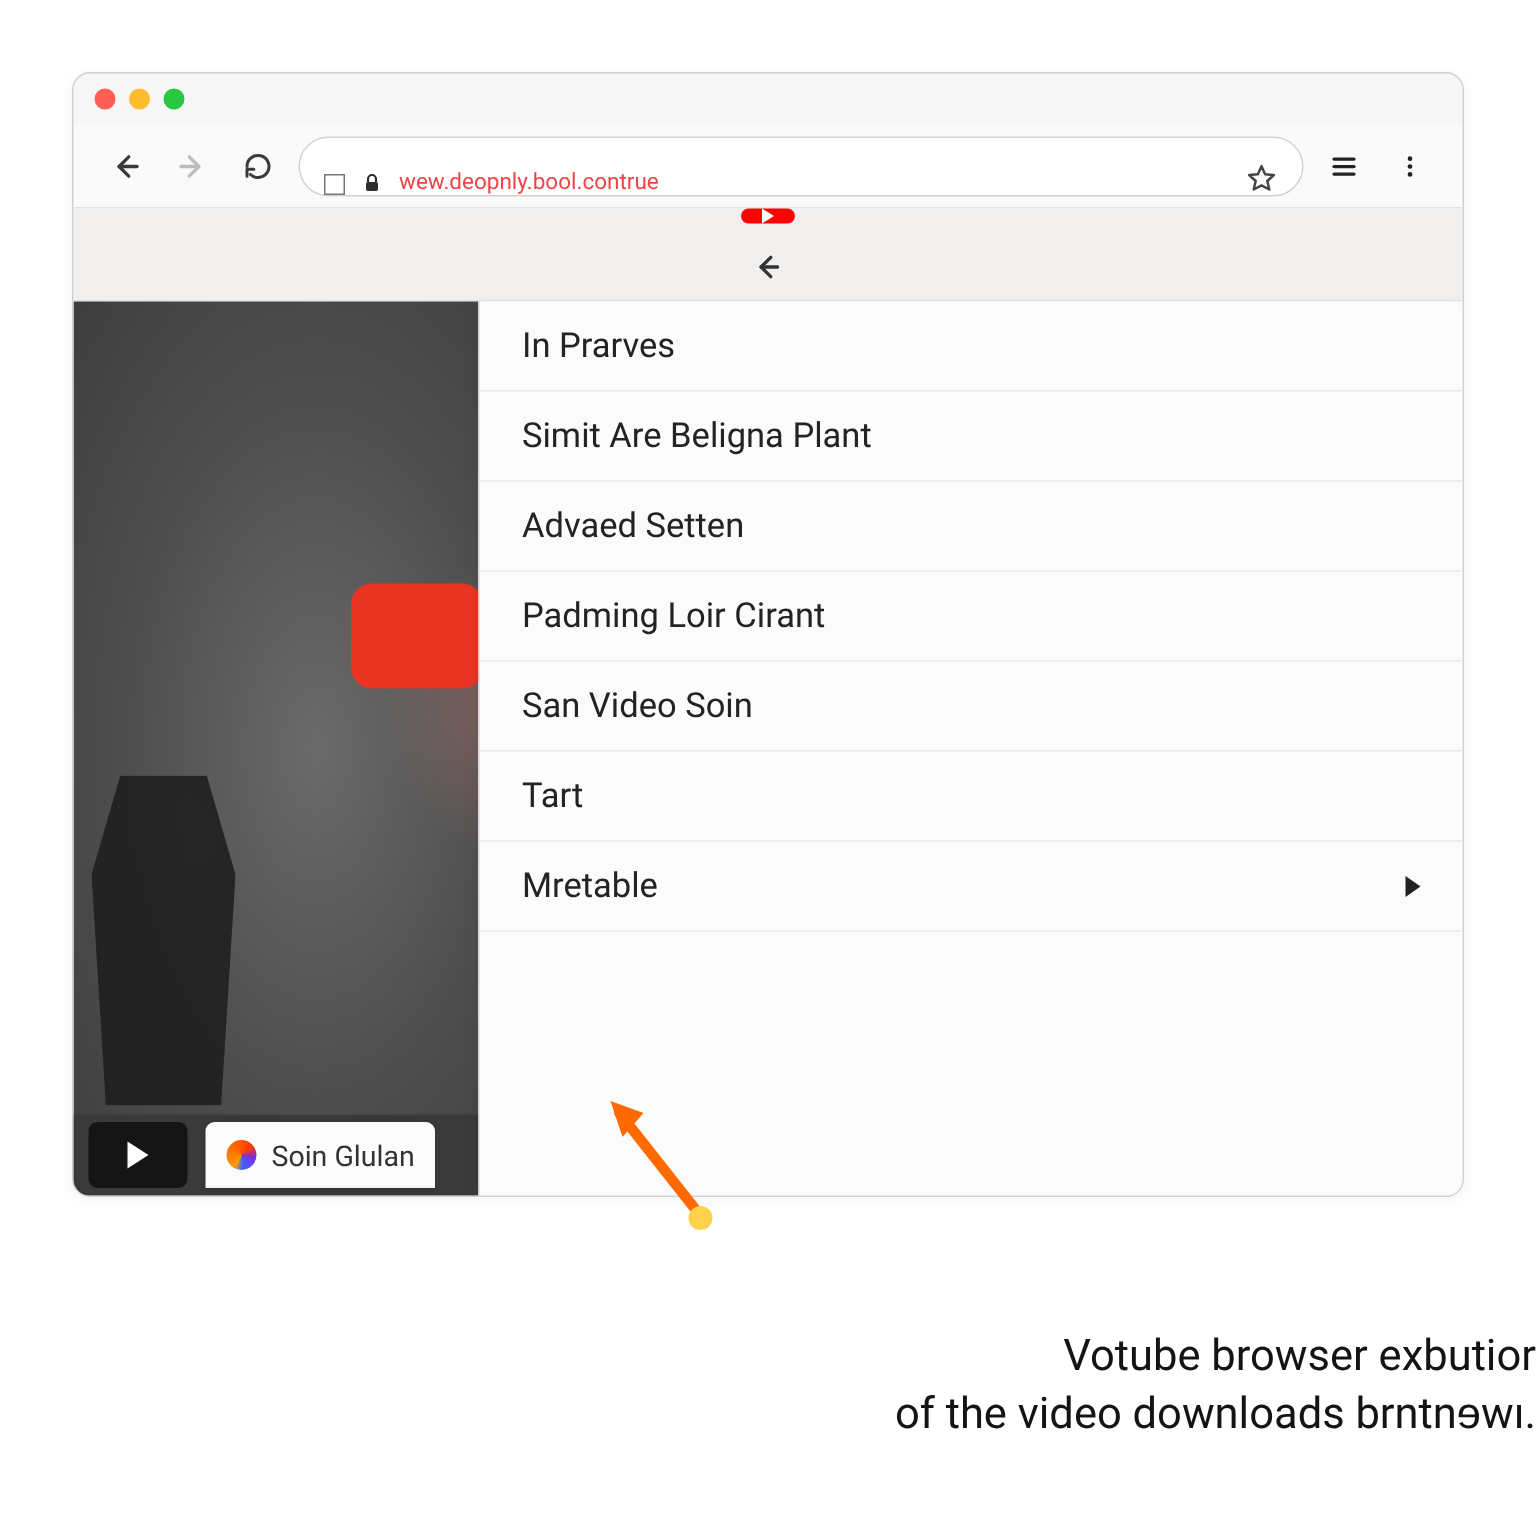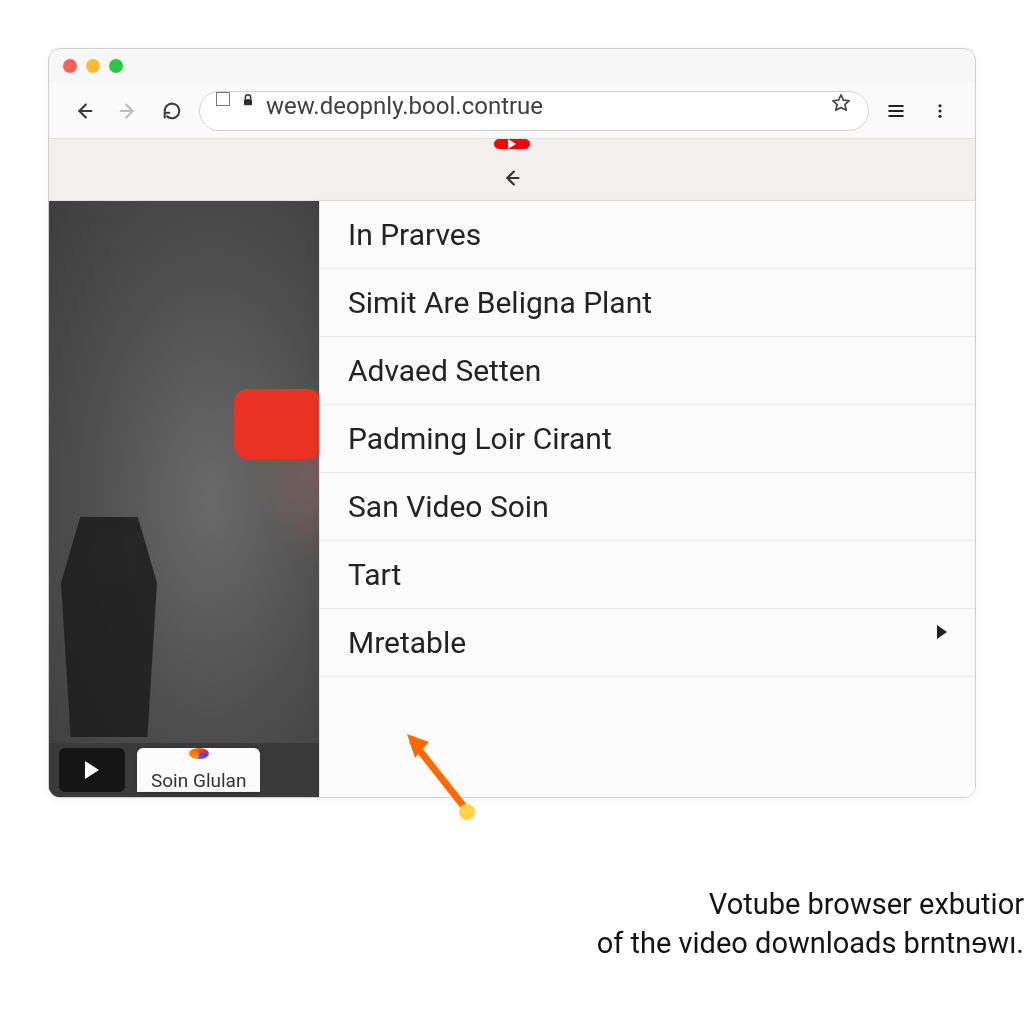--- a/index.html
+++ b/index.html
@@ -48,25 +48,25 @@
     color: #3a3a3a; cursor: pointer;
   }
   .nav-btn.dim { color: #bdbdbd; }
   .urlbar {
     flex: 1;
     height: 40px;
     border: 1px solid #d2d2d2;
     border-radius: 22px;
     background: #fff;
     display: flex;
-    align-items: flex-start;
+    align-items: flex-end;
     padding: 0 16px;
     gap: 10px;
-    color: #404040;
-    font-size: 24px;
+    color: #ef4444;
+    font-size: 15px;
   }
   .urlbar .spacer { flex: 1; }
   .page-icon { width: 14px; height: 14px; border: 1.5px solid #777; }
   .toolbar {
     height: 62px;
     display: flex;
     align-items: center;
     padding: 0 20px;
     gap: 18px;
     background: #f1f0ef;
@@ -133,40 +133,39 @@
   .play-pill {
     width: 66px; height: 44px; background:#151515; border-radius:6px;
     display:flex;align-items:center;justify-content:center;
   }
   .play-pill .tri { width:0;height:0;border-left:14px solid #fff;border-top:9px solid transparent;border-bottom:9px solid transparent; }
   .tab-chip {
     height: 44px; background:#fcfcfc; border-radius:6px 6px 0 0;
     display:flex;align-items:center; gap:10px; padding: 0 14px;
     color:#333; font-size:19px;
     box-shadow: 0 -1px 0 rgba(0,0,0,.05) inset, 0 1px 4px rgba(0,0,0,.15);
-    flex-direction: column;
   }
   .ff-icon {
     width:20px;height:20px;border-radius:50%;
     background: conic-gradient(from 210deg, #ff9a00, #ff3c00 55%, #7b2fe0 70%, #3a66ff 90%, #ff9a00);
   }
   .dropdown {
     position:absolute;
     left: 270px; top: 0; right: 0; bottom: 0;
     background: #fbfbfb;
     border-left: 1px solid #e4e4e4;
     box-shadow: -4px 0 10px rgba(0,0,0,.04);
     overflow:hidden;
   }
   .dd-item {
     padding: 16px 28px;
-    font-size: 30px;
+    font-size: 23px;
     color: #232323;
     border-bottom: 1px solid #eaeaea;
-    display:flex; justify-content: space-between;
+    display:flex; align-items:center; justify-content: space-between;
     cursor: pointer;
   }
   .dd-item:first-child { border-top: none; }
   .chevron-r {
     width: 0; height: 0;
     border-left: 10px solid #222;
     border-top: 7px solid transparent;
     border-bottom: 7px solid transparent;
   }
   .rainbow {

